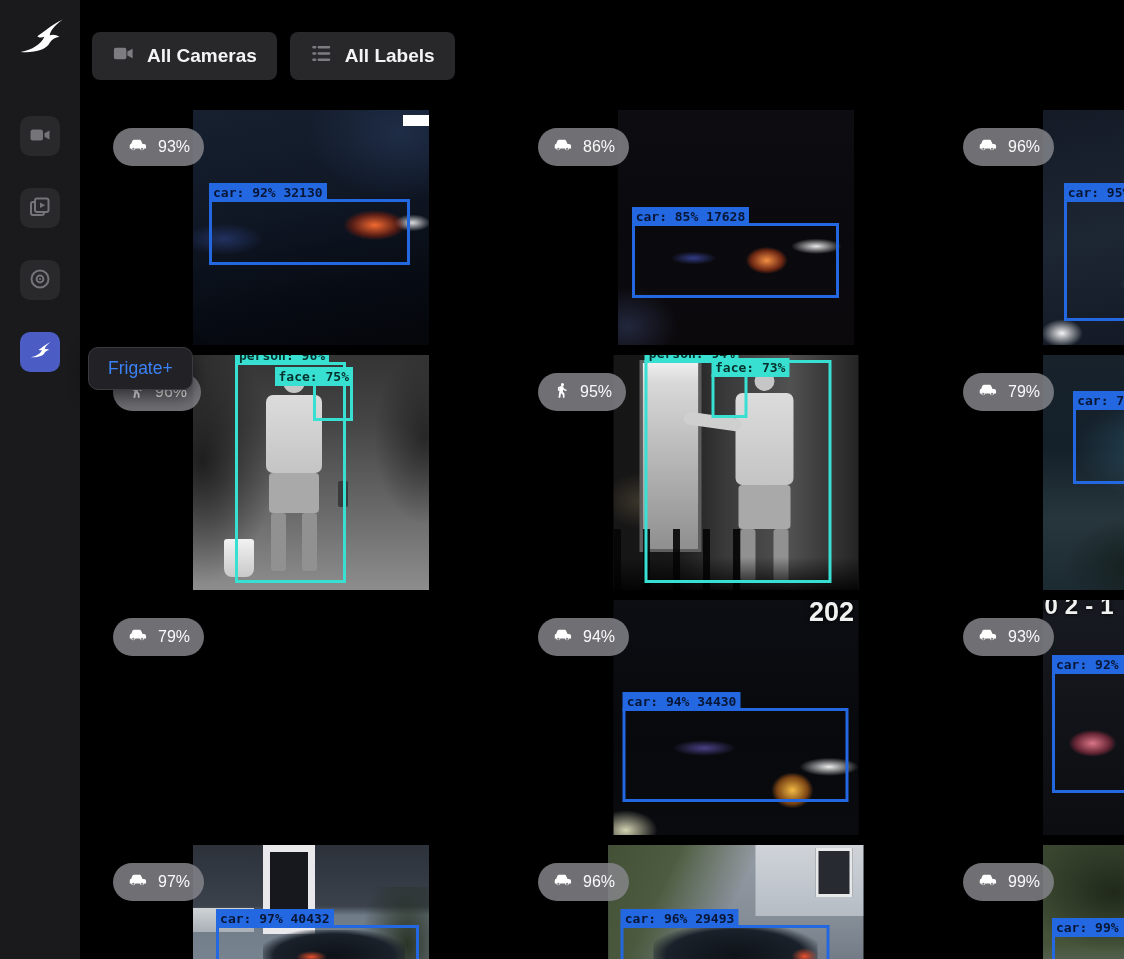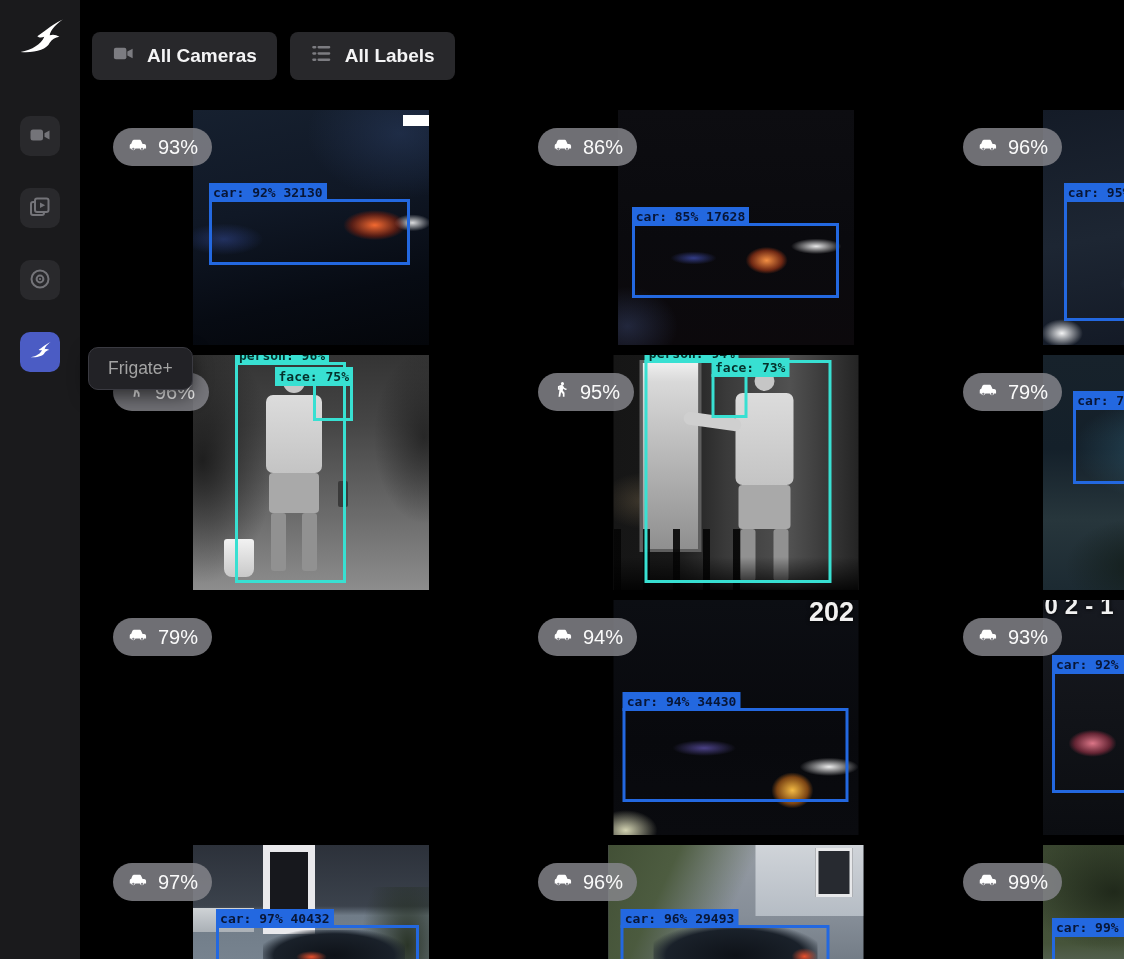--- a/index.html
+++ b/index.html
@@ -19,21 +19,21 @@
   .navbtn {
     width:40px; height:40px; border-radius:10px; background:#29292c;
     display:flex; align-items:center; justify-content:center; border:none; cursor:pointer;
   }
   .navbtn.sel { background:#4b5cc4; }
   
   .tooltip {
     position:absolute; left:88px; top:347px; z-index:50;
     height:43px; line-height:41px; padding:0 19px;
     background:#222226; border:1px solid #3a3a41; border-radius:10px;
-    color:#a3a3a3; font-size:17.5px;
+    color:#3b82f6; font-size:17.5px;
     box-shadow:0 6px 18px rgba(0,0,0,.6);
   }
   
   .main { position:absolute; left:80px; top:0; right:0; bottom:0; background:#000; }
   .toolbar { position:absolute; left:12px; top:32px; display:flex; gap:13px;align-items:flex-end; }
   .fbtn {
     height:48px; border:none; border-radius:8px; background:#28282b;
     color:#f4f4f5; font-family:"Liberation Sans",sans-serif; font-weight:700; font-size:19px;
     display:flex; align-items:center; gap:12px; padding:0 20px; cursor:pointer;
   }
@@ -41,21 +41,21 @@
   
   .grid {
     position:absolute; left:23px; top:110px;
     display:grid; grid-template-columns:repeat(3,415px); grid-auto-rows:235px; gap:10px;
   }
   .cell { position:relative; }
   .badge {
     position:absolute; left:10px; top:18px; z-index:5;
     height:38px; border-radius:19px; background:rgba(133,133,139,.83);
     display:flex; align-items:center; gap:9px; padding:0 14px;
-    color:#fafafa; font-size:20px; font-weight:500;
+    color:#fafafa; font-size:16px; font-weight:500;
   }
   .thumb {
     position:absolute; top:0; bottom:0; left:50%; transform:translateX(-50%);
     width:236px; overflow:hidden;
   }
   .thumb.w245 { width:245px; } .thumb.w255 { width:255px; }
   
   .det { position:absolute; border:3px solid #2368e0; z-index:3; }
   .det .tag {
     position:absolute; bottom:100%; left:-3px;

